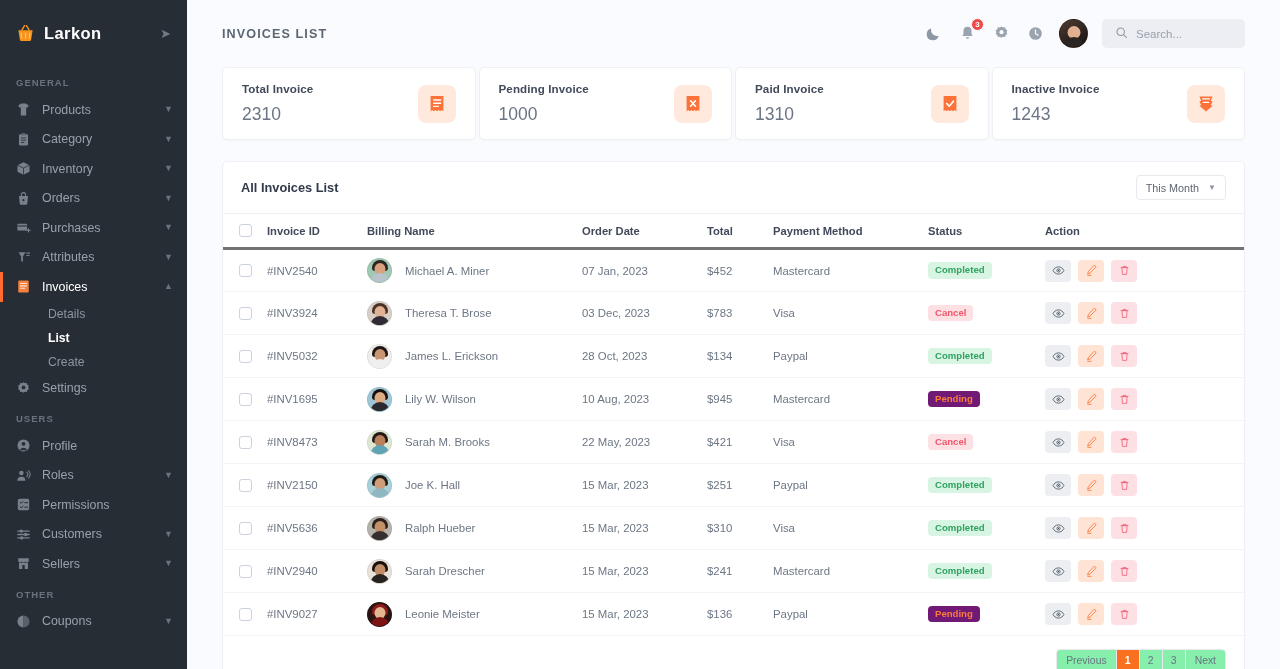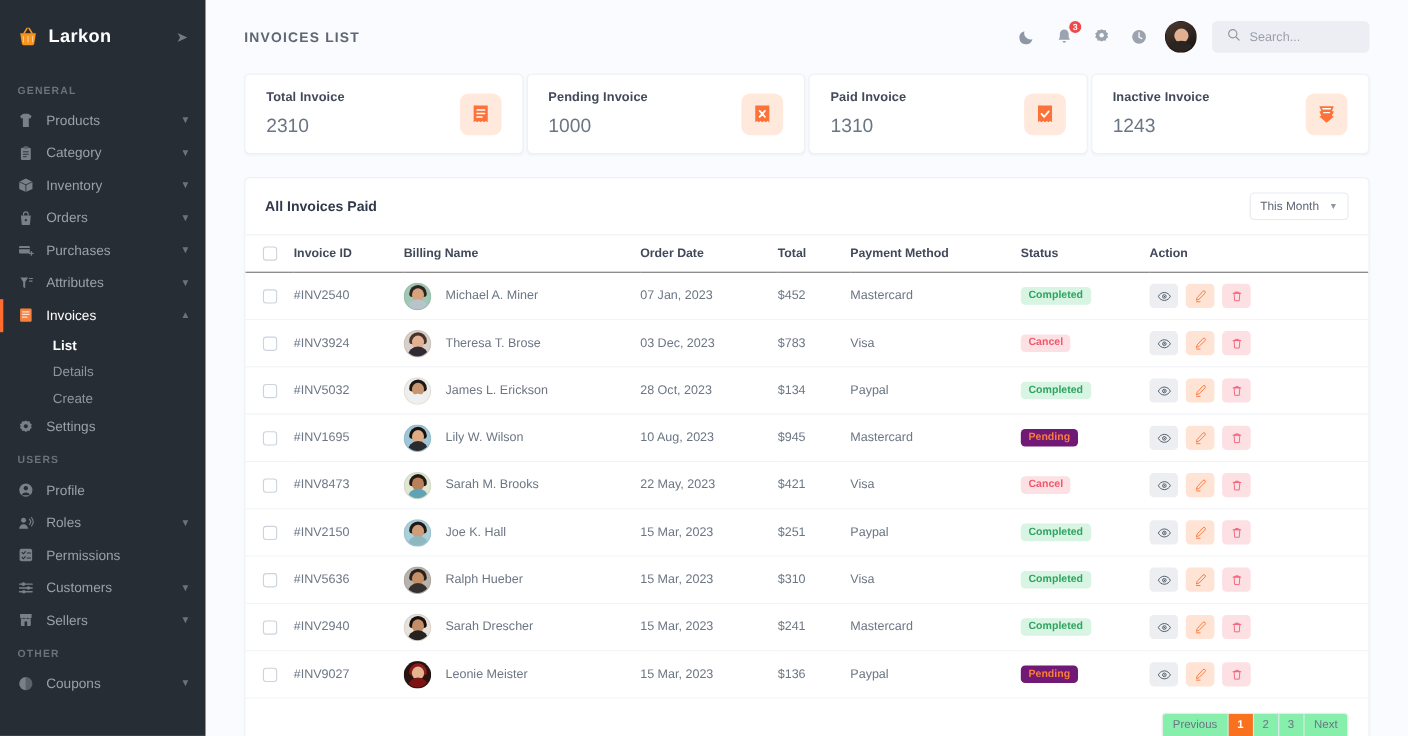--- a/index.html
+++ b/index.html
@@ -158,21 +158,21 @@
     gap: 9px; padding: 0 9px; cursor: pointer;
     font-size: 10.8px; color: #5d6673; background: #fff;
   }
   .month-select .caret { font-size: 8px; color: #8d96a1; }
 
   table { width: 100%; border-collapse: collapse; }
   thead th {
     font-size: 11.2px; color: #41495a; font-weight: 600;
     text-align: left; padding: 10px 0 10px 0;
     border-top: 1px solid #eef0f5;
-    border-bottom: 1px solid #737373;
+    border-bottom: 3px solid #737373;
     background: #fff; white-space: nowrap;
   }
   tbody td {
     font-size: 11.4px; color: #6c7684;
     padding: 0; height: 43px;
     border-bottom: 1px solid #f1f3f7;
     vertical-align: middle; white-space: nowrap;
   }
   tbody tr:last-child td { border-bottom: 1px solid #f1f3f7; }
 
@@ -333,22 +333,22 @@
         <div class="nav-item active">
           <span class="ni-icon">
             <svg width="15" height="15" viewBox="0 0 20 20">
               <rect x="3" y="2" width="14" height="16" rx="1.6" fill="#f7803c"></rect>
               <path d="M6 6h8M6 9.2h8M6 12.4h5.4" stroke="#ffe0cf" stroke-width="1.5" stroke-linecap="round"></path>
             </svg>
           </span>
           <span class="ni-label">Invoices</span>
           <span class="ni-caret">▲</span>
         </div>
+        <div class="nav-sub">Details</div>
         <div class="nav-sub current">List</div>
-        <div class="nav-sub">Details</div>
         <div class="nav-sub">Create</div>
         <div class="nav-item">
           <span class="ni-icon">
             <svg width="15" height="15" viewBox="0 0 20 20">
               <path d="M10 1.6 12.1 3l2.4-.3.6 2.4 2.1 1.2-.9 2.3.9 2.3-2.1 1.2-.6 2.4-2.4-.3L10 15.6 7.9 14.2l-2.4.3-.6-2.4-2.1-1.2.9-2.3-.9-2.3 2.1-1.2.6-2.4 2.4.3Z" fill="#98a1ab"></path>
               <circle cx="10" cy="8.6" r="2.5" fill="#262d34"></circle>
             </svg>
           </span>
           <span class="ni-label">Settings</span>
         </div>
@@ -517,21 +517,21 @@
               <svg width="20" height="20" viewBox="0 0 20 20">
                 <path d="M3.4 2.6h13.2l-1.8 4.2 1.8.6-1.8 3.8 1.8.6L10 17.6 3.4 11.8l1.8-.6-1.8-3.8 1.8-.6Z" fill="#fd7238"></path>
                 <path d="M6.6 4.8h6.8M7.4 8.4h5.2" stroke="#fff" stroke-width="1.3" stroke-linecap="round"></path>
               </svg>
             </div>
           </div>
         </div>
 
       <div class="table-card">
         <div class="tc-head">
-          <div class="tc-title">All Invoices Paid</div>
+          <div class="tc-title">All Invoices List</div>
           <div class="month-select">
             <span>This Month</span>
             <span class="caret">▼</span>
           </div>
         </div>
 
         <table>
           <thead>
             <tr>
               <th class="col-chk">

